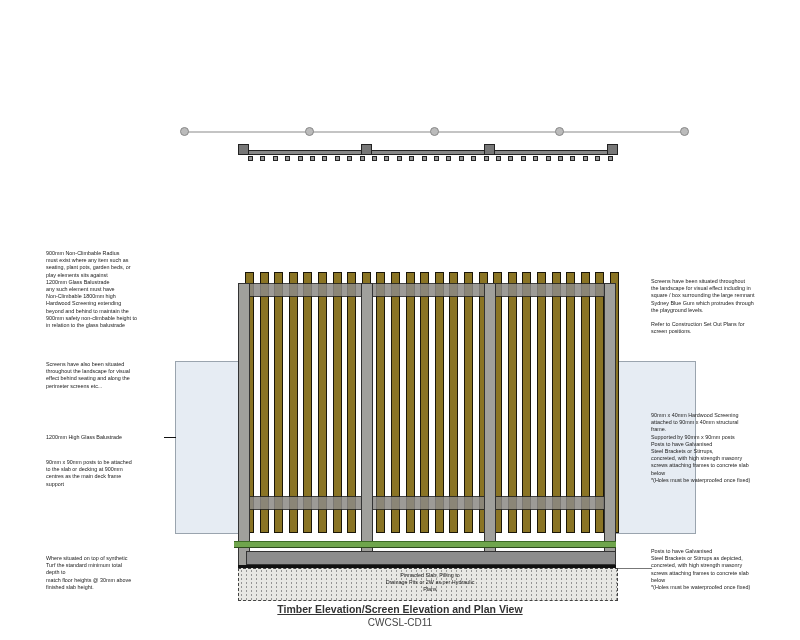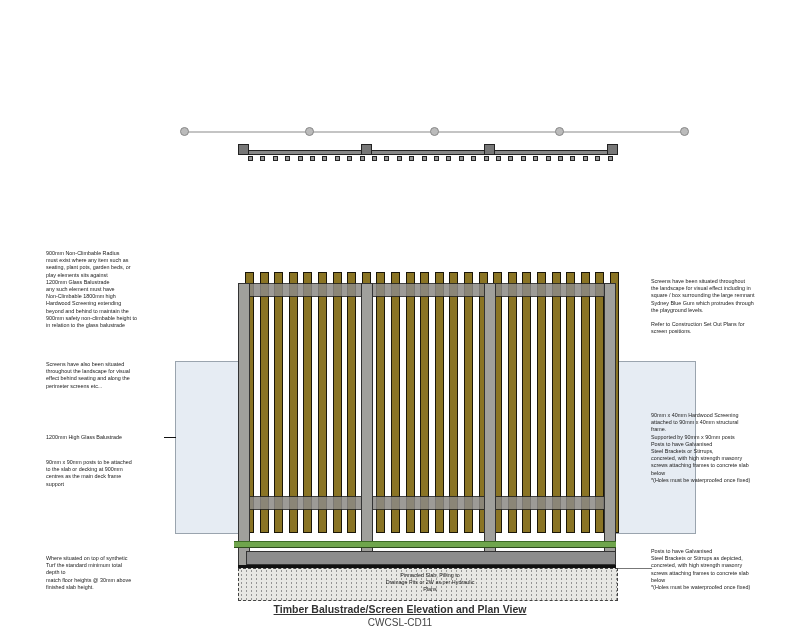--- a/index.html
+++ b/index.html
@@ -166,14 +166,14 @@
 below
 *(Holes must be waterproofed once fixed)</div>
 <div class="note" style="left:651px;top:548px;width:150px;">Posts to have Galvanised
 Steel Brackets or Stirrups as depicted,
 concreted, with high strength masonry
 screws attaching frames to concrete slab
 below
 *(Holes must be waterproofed once fixed)</div>
 <div class="leader" style="left:618px;top:568px;width:34px;background:#777;"></div>
 
-<div class="title" style="top:603px;font-size:10.5px;font-weight:bold;text-decoration:underline;color:#333;">Timber Balustrade/Screen Elevation and Plan View</div>
+<div class="title" style="top:603px;font-size:10.5px;font-weight:bold;text-decoration:underline;color:#333;">Timber Elevation/Screen Elevation and Plan View</div>
 <div class="title" style="top:617px;font-size:10px;color:#444;">CWCSL-CD11</div>
 
 </body></html>

